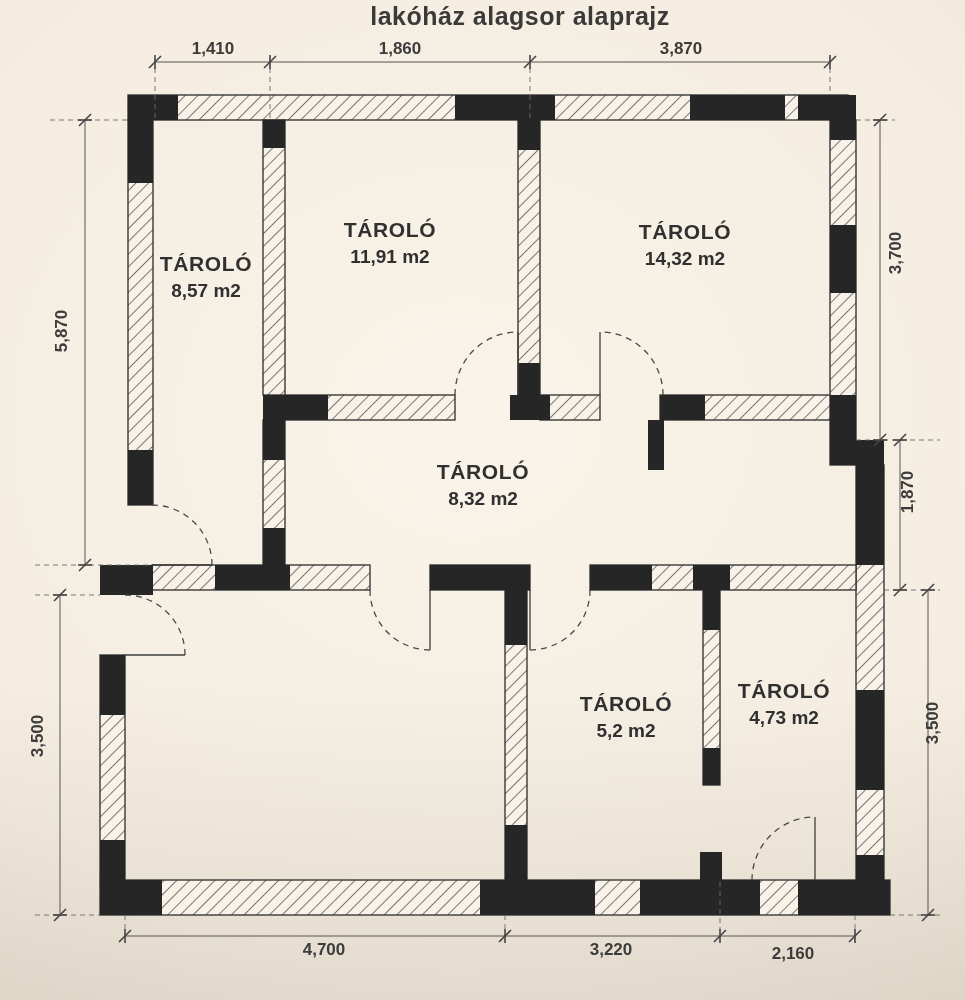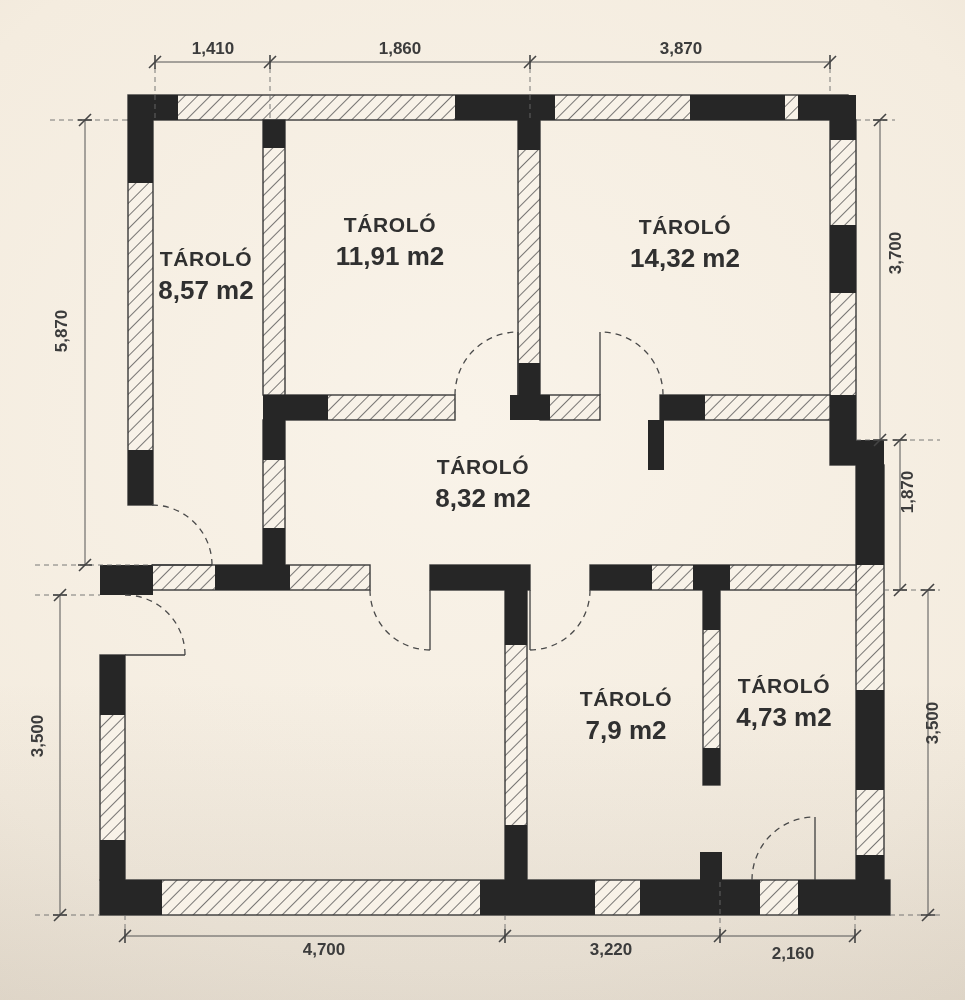--- a/index.html
+++ b/index.html
@@ -13,32 +13,33 @@
   .title{
     position:absolute;left:520px;top:2px;transform:translateX(-50%);
     font-size:25px;font-weight:bold;color:#3a3a3a;letter-spacing:0.5px;white-space:nowrap;
   }
   svg{position:absolute;left:0;top:0;}
   .room-label{
     position:absolute;transform:translate(-50%,-50%);
     text-align:center;color:#303030;font-weight:bold;white-space:nowrap;line-height:1.35;
   }
   .room-name{font-size:21px;letter-spacing:0.6px;}
-  .room-area{font-size:26px;}
+  .room-area{font-size:19px;}
   .dim-label{
     position:absolute;transform:translate(-50%,-50%);
     font-size:17px;font-weight:bold;color:#3c3c3c;white-space:nowrap;
   }
   .dim-label.vert{transform:translate(-50%,-50%) rotate(-90deg);}
 </style>
 </head>
 <body>
 
 <div class="canvas">
 
+  <div class="title">lakóház alagsor alaprajz</div>
 
   <svg width="965" height="1000" viewBox="0 0 965 1000">
     <defs>
       <pattern id="hatch" width="9" height="9" patternUnits="userSpaceOnUse" patternTransform="rotate(45)">
         <rect width="9" height="9" fill="#f8f2e8"></rect>
         <line x1="0" y1="0" x2="0" y2="9" stroke="#4d4d4d" stroke-width="1.5"></line>
       </pattern>
     </defs>
 
     <g fill="url(#hatch)" stroke="#3a3a3a" stroke-width="1.4">
@@ -202,21 +203,21 @@
   <div class="room-label" style="left:685px;top:245px">
     <div class="room-name">TÁROLÓ</div>
     <div class="room-area">14,32 m2</div>
   </div>
   <div class="room-label" style="left:483px;top:485px">
     <div class="room-name">TÁROLÓ</div>
     <div class="room-area">8,32 m2</div>
   </div>
   <div class="room-label" style="left:626px;top:717px">
     <div class="room-name">TÁROLÓ</div>
-    <div class="room-area">7,9 m2</div>
+    <div class="room-area">5,2 m2</div>
   </div>
   <div class="room-label" style="left:784px;top:704px">
     <div class="room-name">TÁROLÓ</div>
     <div class="room-area">4,73 m2</div>
   </div>
 
   <div class="dim-label" style="left:213px;top:49px">1,410</div>
   <div class="dim-label" style="left:400px;top:49px">1,860</div>
   <div class="dim-label" style="left:681px;top:49px">3,870</div>
   <div class="dim-label" style="left:324px;top:950px">4,700</div>

